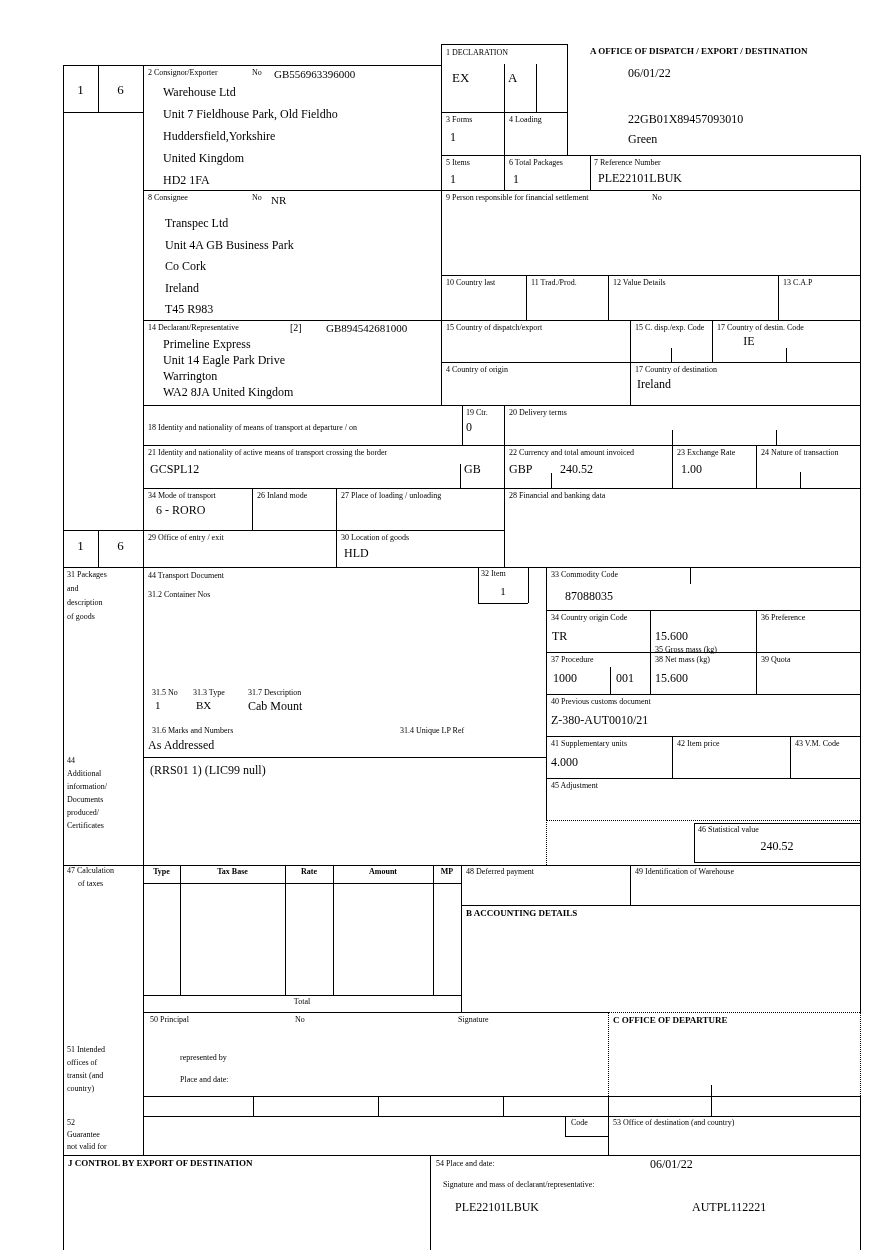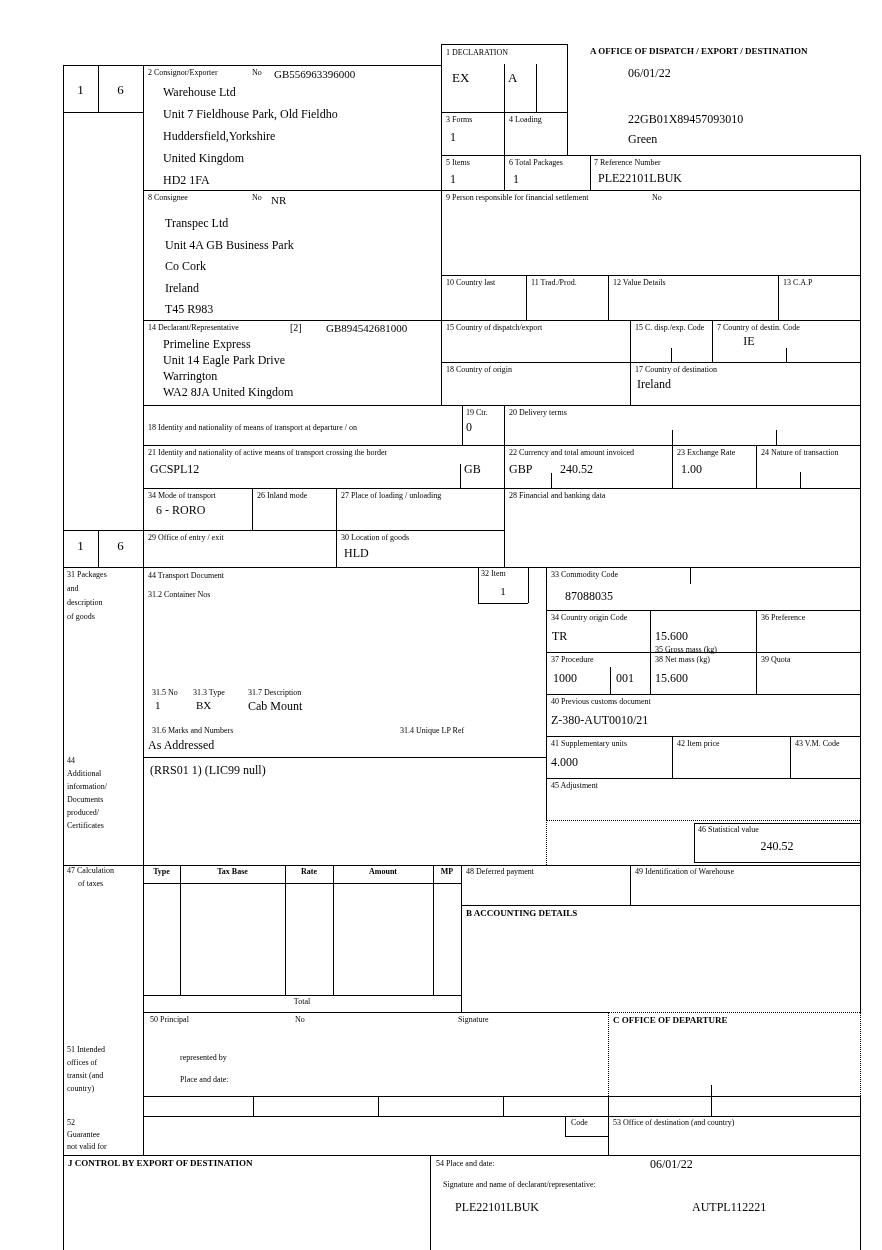--- a/index.html
+++ b/index.html
@@ -73,23 +73,23 @@
   <div class="t t8" style="left:148px;top:324px">14 Declarant/Representative</div>
   <div class="t t10" style="left:290px;top:322px">[2]</div>
   <div class="t t11" style="left:326px;top:322px">GB894542681000</div>
   <div class="t t12" style="left:163px;top:338px">Primeline Express</div>
   <div class="t t12" style="left:163px;top:354px">Unit 14 Eagle Park Drive</div>
   <div class="t t12" style="left:163px;top:370px">Warrington</div>
   <div class="t t12" style="left:163px;top:386px">WA2 8JA United Kingdom</div>
 
   <div class="t t8" style="left:446px;top:324px">15 Country of dispatch/export</div>
   <div class="t t8" style="left:635px;top:324px">15 C. disp./exp. Code</div>
-  <div class="t t8" style="left:717px;top:324px">7 Country of destin. Code</div>
+  <div class="t t8" style="left:717px;top:324px">17 Country of destin. Code</div>
   <div class="t t12 ctr" style="left:712px;top:335px;width:74px">IE</div>
-  <div class="t t8" style="left:446px;top:366px">18 Country of origin</div>
+  <div class="t t8" style="left:446px;top:366px">4 Country of origin</div>
   <div class="t t8" style="left:635px;top:366px">17 Country of destination</div>
   <div class="t t12" style="left:637px;top:378px">Ireland</div>
 
   <div class="t t8" style="left:148px;top:424px">18 Identity and nationality of means of transport at departure / on</div>
   <div class="t t8" style="left:466px;top:409px">19 Ctr.</div>
   <div class="t t12" style="left:466px;top:421px">0</div>
   <div class="t t8" style="left:509px;top:409px">20 Delivery terms</div>
 
   <div class="t t8" style="left:148px;top:449px">21 Identity and nationality of active means of transport crossing the border</div>
   <div class="t t12" style="left:150px;top:463px">GCSPL12</div>
@@ -187,21 +187,21 @@
 
   <div class="t t8" style="left:67px;top:1119px">52</div>
   <div class="t t8" style="left:67px;top:1131px">Guarantee</div>
   <div class="t t8" style="left:67px;top:1143px">not valid for</div>
   <div class="t t8" style="left:571px;top:1119px">Code</div>
   <div class="t t8" style="left:613px;top:1119px">53 Office of destination (and country)</div>
 
   <div class="t t9b" style="left:68px;top:1159px">J CONTROL BY EXPORT OF DESTINATION</div>
   <div class="t t8" style="left:436px;top:1160px">54 Place and date:</div>
   <div class="t t12" style="left:650px;top:1158px">06/01/22</div>
-  <div class="t t8" style="left:443px;top:1181px">Signature and name of declarant/representative:</div>
+  <div class="t t8" style="left:443px;top:1181px">Signature and mass of declarant/representative:</div>
   <div class="t t12" style="left:455px;top:1201px">PLE22101LBUK</div>
   <div class="t t12" style="left:692px;top:1201px">AUTPL112221</div>
 
 <div style="position: absolute; left: 63px; top: 65px; height: 1185px; width: 0px; border-left: 1px solid rgb(0, 0, 0);"></div>
     <div style="position: absolute; left: 98px; top: 65px; height: 47px; width: 0px; border-left: 1px solid rgb(0, 0, 0);"></div>
     <div style="position: absolute; left: 98px; top: 530px; height: 37px; width: 0px; border-left: 1px solid rgb(0, 0, 0);"></div>
     <div style="position: absolute; left: 143px; top: 65px; height: 1090px; width: 0px; border-left: 1px solid rgb(0, 0, 0);"></div>
     <div style="position: absolute; left: 441px; top: 44px; height: 361px; width: 0px; border-left: 1px solid rgb(0, 0, 0);"></div>
     <div style="position: absolute; left: 462px; top: 405px; height: 40px; width: 0px; border-left: 1px solid rgb(0, 0, 0);"></div>
     <div style="position: absolute; left: 504px; top: 64px; height: 126px; width: 0px; border-left: 1px solid rgb(0, 0, 0);"></div>

